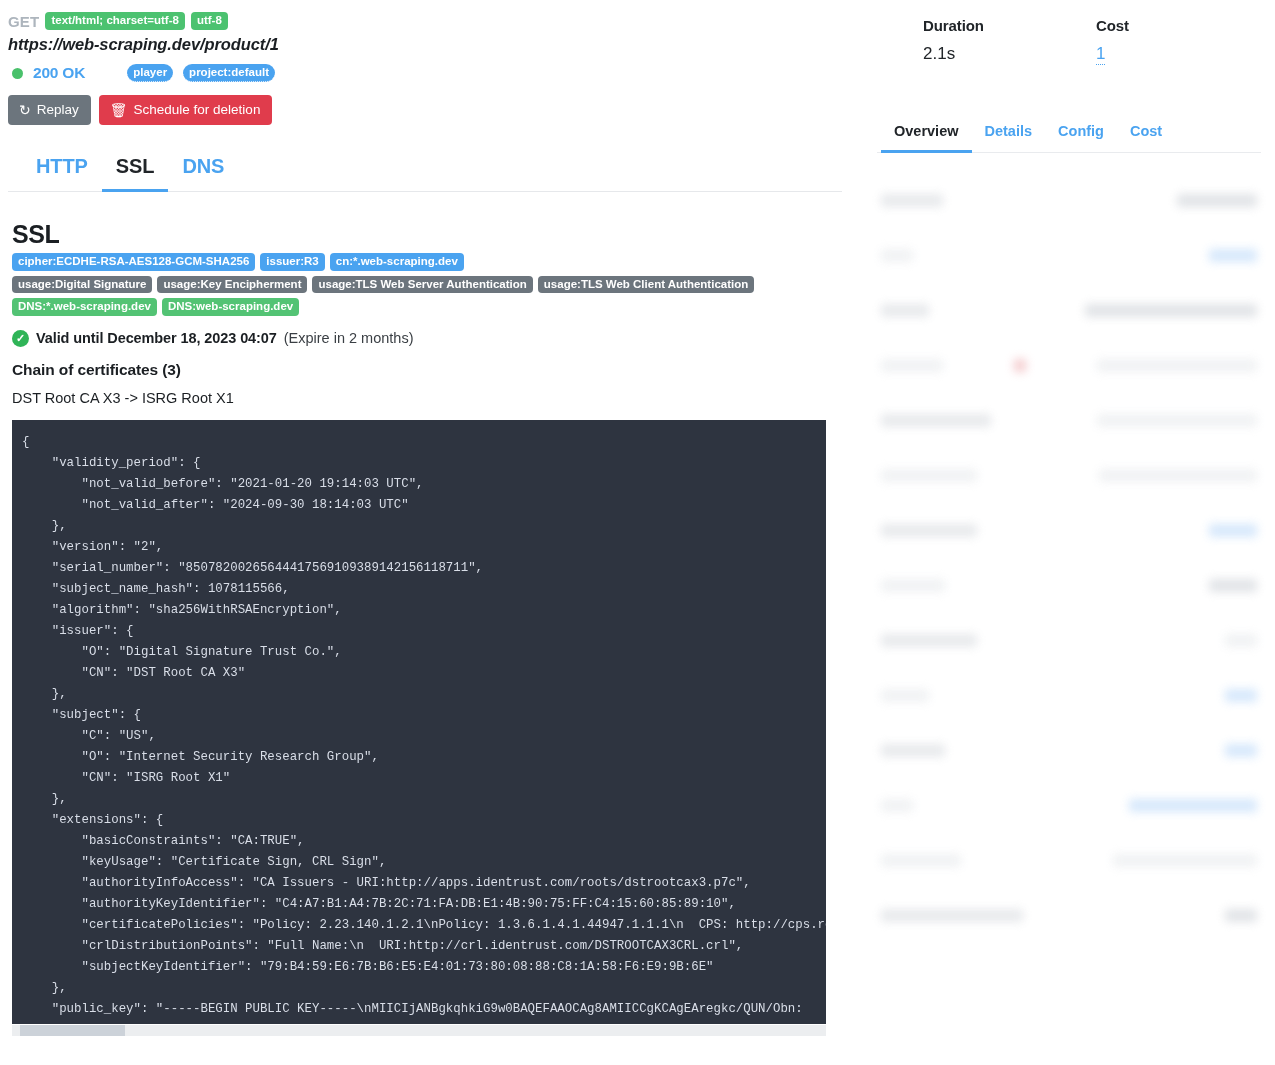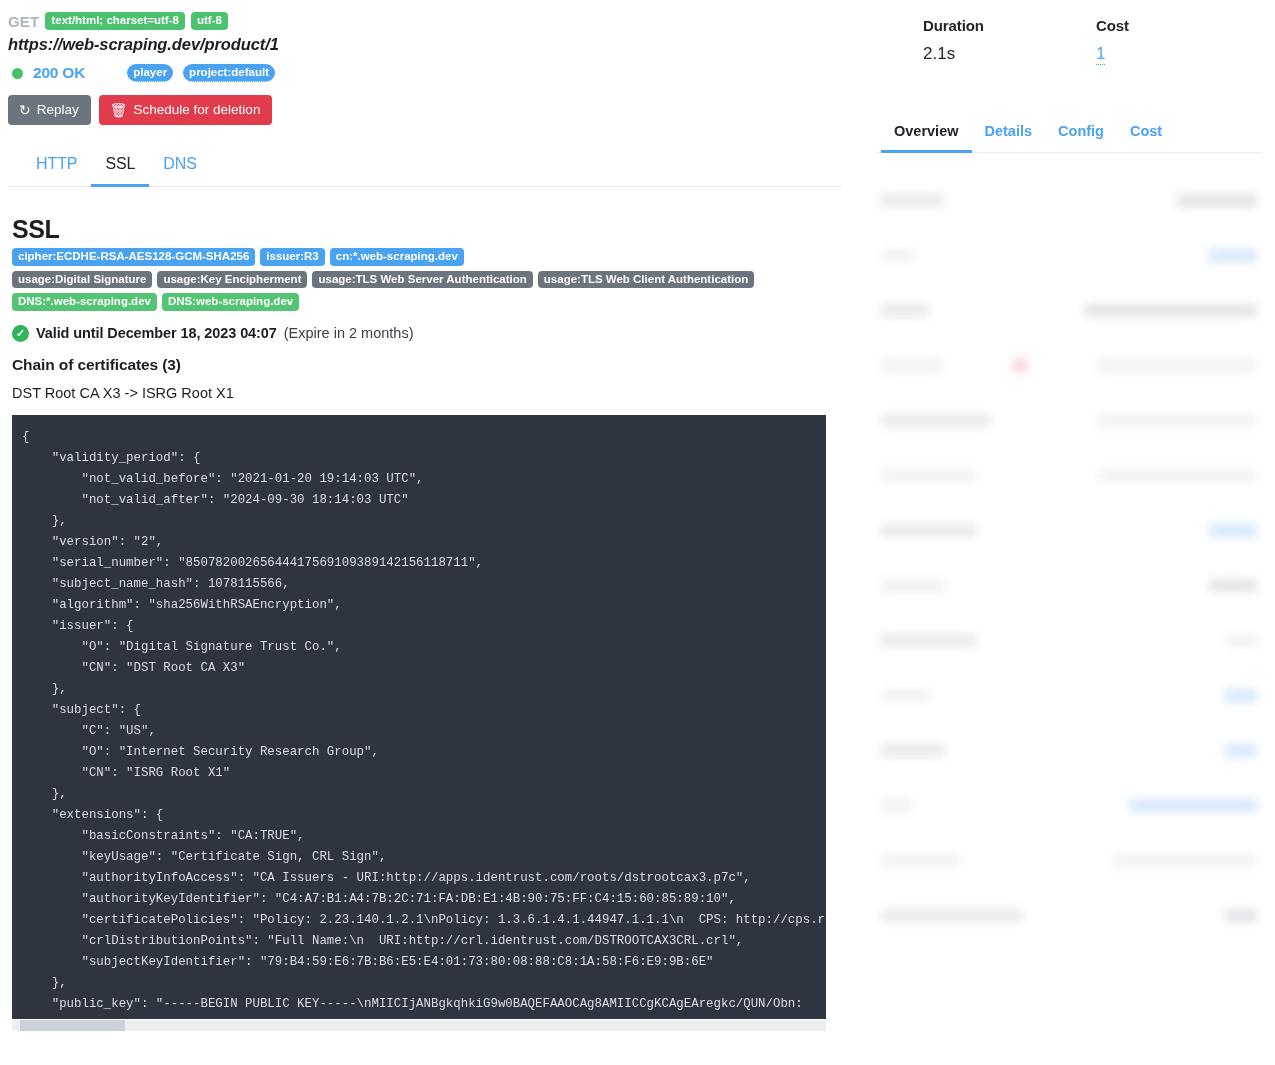--- a/index.html
+++ b/index.html
@@ -68,21 +68,21 @@
   .btn-delete { background: #e03c4c; }
   .gl { font-size: 14px; line-height: 1; }
 
   
   .tabs {
     display: flex; gap: 0; margin-top: 22px;
     border-bottom: 1px solid #e6e8eb;
     padding-left: 14px;
   }
   .tab {
-    font-size: 16px; font-weight: 400; color: #4aa3f0;
+    font-size: 20px; font-weight: 700; color: #4aa3f0;
     padding: 8px 14px 11px 14px; cursor: pointer;
     border-bottom: 3px solid transparent; margin-bottom: -1px;
     letter-spacing: -.1px;
   }
   .tab.active { color: #212529; border-bottom-color: #4aa3f0; }
 
   
   h1.ssl-title {
     font-size: 25px; font-weight: 700; margin: 28px 0 0 4px;
     letter-spacing: -.4px; color: #1b1f23;

